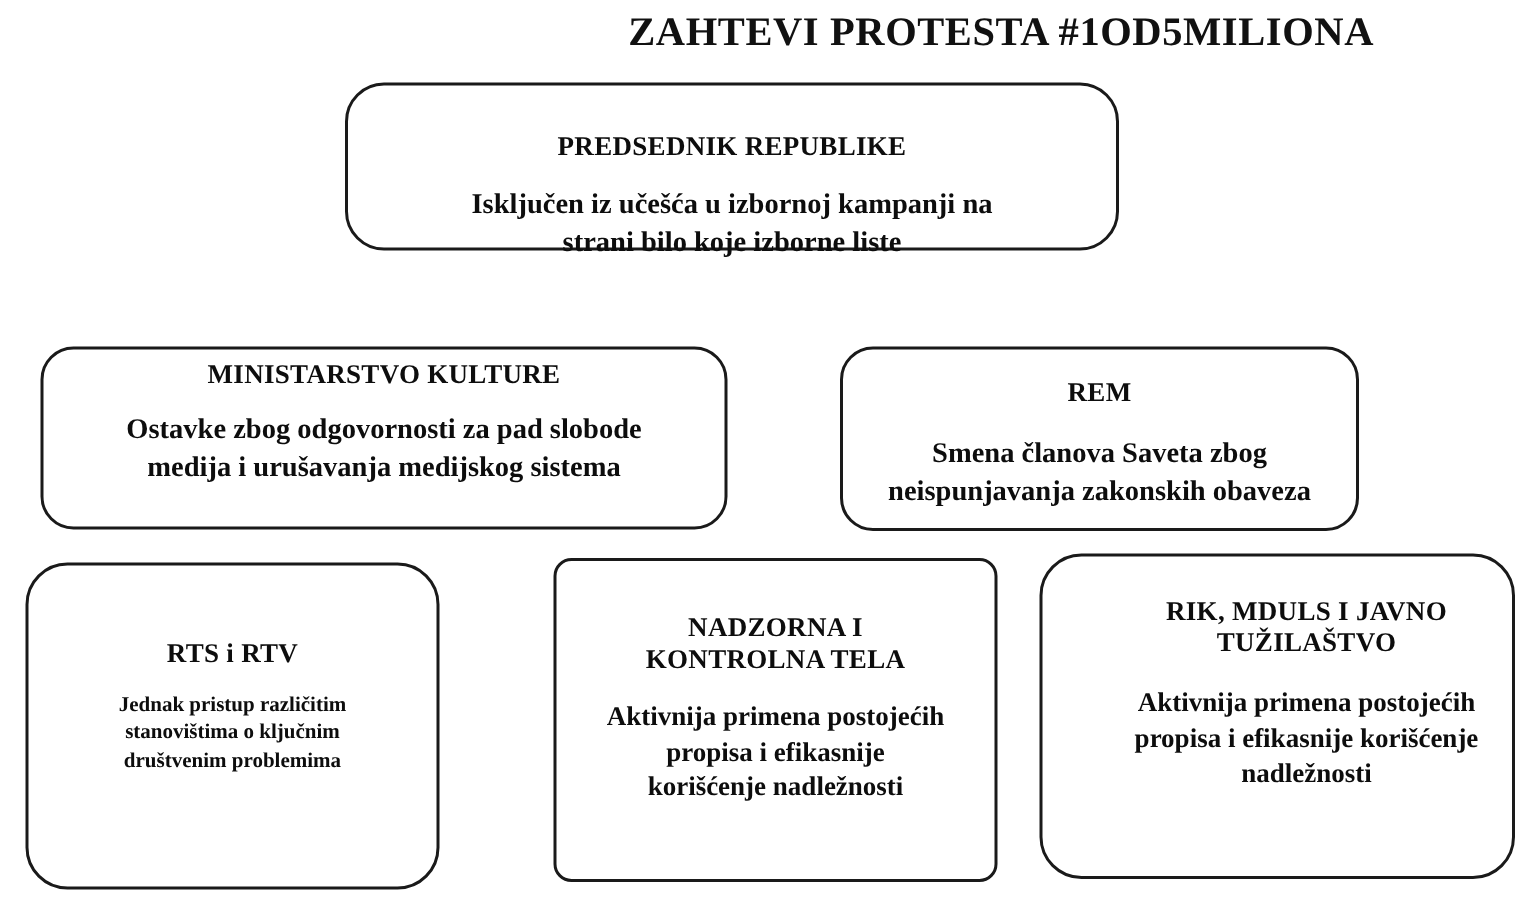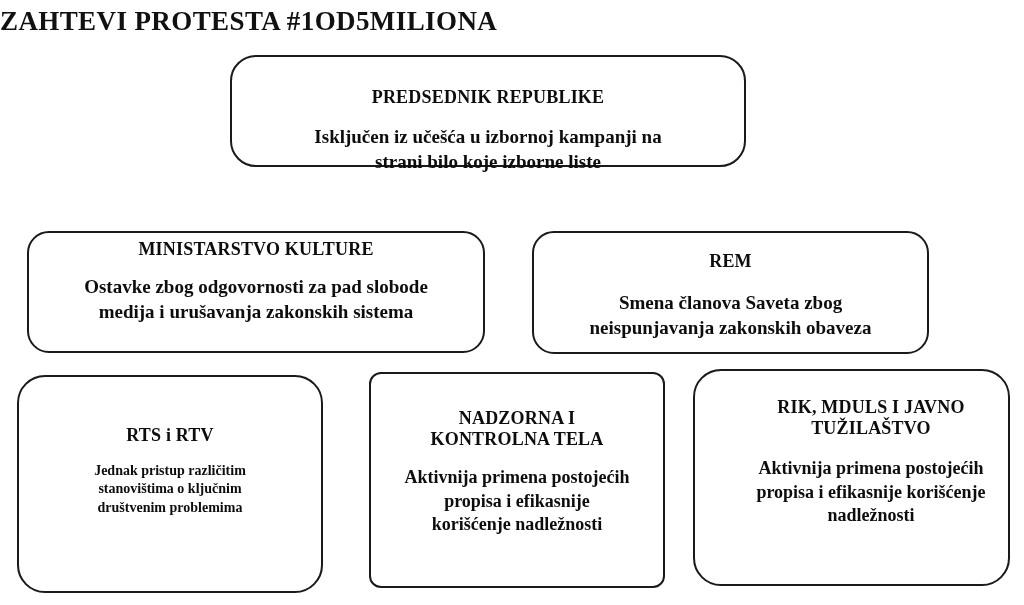--- a/index.html
+++ b/index.html
@@ -15,21 +15,21 @@
     background: #ffffff;
     overflow: hidden;
     font-family: "Liberation Serif", "DejaVu Serif", serif;
     color: #0d0d0d;
   }
   .diagram-title {
     position: absolute;
     left: 0;
     top: 6px;
     width: 916px;
-    text-align: left;
+    text-align: right;
     font-family: "Liberation Serif", "DejaVu Serif", serif;
     font-weight: bold;
     font-size: 27px;
     letter-spacing: 0.4px;
     color: #111111;
     white-space: nowrap;
   }
   .node {
     position: absolute;
     box-sizing: border-box;
@@ -77,34 +77,34 @@
     left: 27px;
     top: 231px;
     width: 458px;
     height: 122px;
     border-radius: 22px;
   }
   #node-ministry .node-title { margin-top: 6px; }
   #node-ministry .node-body  { margin-top: 15px; }
 
   #node-rem {
-    left: 532px;
+    left: 560px;
     top: 231px;
-    width: 397px;
+    width: 346px;
     height: 123px;
     border-radius: 22px;
   }
   #node-rem .node-title { margin-top: 18px; }
   #node-rem .node-body  { margin-top: 19px; }
 
   
   #node-rts {
     left: 17px;
     top: 375px;
-    width: 306px;
+    width: 276px;
     height: 218px;
     border-radius: 28px;
   }
   #node-rts .node-title { margin-top: 48px; }
   #node-rts .node-body  { margin-top: 16px; font-size: 14px; }
 
   #node-oversight {
     left: 369px;
     top: 372px;
     width: 296px;
@@ -134,21 +134,21 @@
 
   <div class="node" id="node-president">
     <div class="node-title" style="white-space: pre-line;">PREDSEDNIK REPUBLIKE</div>
     <div class="node-body">Isključen iz učešća u izbornoj kampanji na
 strani bilo koje izborne liste</div>
   </div>
 
   <div class="node" id="node-ministry">
     <div class="node-title" style="white-space: pre-line;">MINISTARSTVO KULTURE</div>
     <div class="node-body">Ostavke zbog odgovornosti za pad slobode
-medija i urušavanja  zakonskih sistema</div>
+medija i urušavanja  medijskog sistema</div>
   </div>
 
   <div class="node" id="node-rem">
     <div class="node-title" style="white-space: pre-line;">REM</div>
     <div class="node-body">Smena članova Saveta zbog
 neispunjavanja zakonskih obaveza</div>
   </div>
 
   <div class="node" id="node-rts">
     <div class="node-title" style="white-space: pre-line;">RTS i RTV</div>

